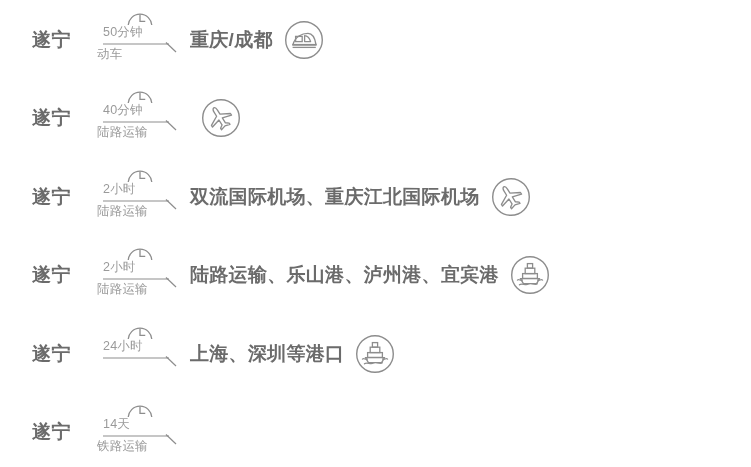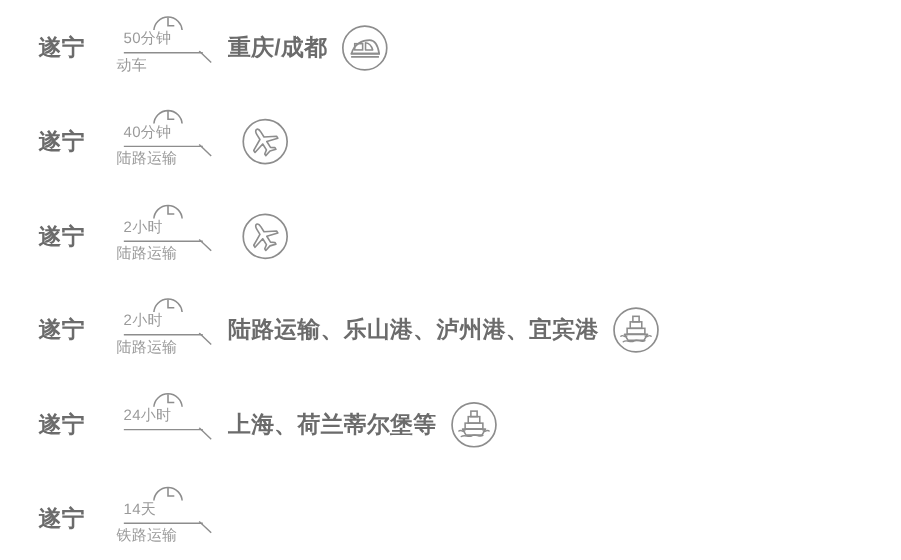--- a/index.html
+++ b/index.html
@@ -202,20 +202,21 @@
         <div class="duration">2小时</div>
         <div class="arrow-line">
           <svg width="74" height="12" viewBox="0 0 74 12">
             <line x1="0" y1="2" x2="66" y2="2" stroke="#8d8d8d" stroke-width="1.2"></line>
             <line x1="63" y1="0.5" x2="73" y2="10" stroke="#8d8d8d" stroke-width="1.2"></line>
           </svg>
         </div>
         <div class="mode">陆路运输</div>
       </div>
       <div class="dest-group">
+        <div class="destination">双流国际机场、重庆江北国际机场</div>
         <div class="mode-icon">
           <svg width="40" height="40" viewBox="0 0 40 40">
             <circle cx="20" cy="20" r="18.3" fill="none" stroke="#8d8d8d" stroke-width="1.4"></circle>
             <g transform="rotate(-32 20 20)">
               <path d="M19.2 7.6 C 20.4 7.6 21.2 9.2 21.2 11.4 L21.2 16.2 L30.4 21.2 L30.4 23.2 L21.2 20.6 L21.2 26.4 L24.2 28.6 L24.2 30.2 L19.2 28.8 L14.2 30.2 L14.2 28.6 L17.2 26.4 L17.2 20.6 L8 23.2 L8 21.2 L17.2 16.2 L17.2 11.4 C 17.2 9.2 18 7.6 19.2 7.6 Z" fill="none" stroke="#8d8d8d" stroke-width="1.35" stroke-linejoin="round"></path>
             </g>
           </svg>
         </div>
       </div>
     </div>
@@ -264,21 +265,21 @@
         </div>
         <div class="duration">24小时</div>
         <div class="arrow-line">
           <svg width="74" height="12" viewBox="0 0 74 12">
             <line x1="0" y1="2" x2="66" y2="2" stroke="#8d8d8d" stroke-width="1.2"></line>
             <line x1="63" y1="0.5" x2="73" y2="10" stroke="#8d8d8d" stroke-width="1.2"></line>
           </svg>
         </div>
       </div>
       <div class="dest-group">
-        <div class="destination">上海、荷兰蒂尔堡等</div>
+        <div class="destination">上海、深圳等港口</div>
         <div class="mode-icon">
           <svg width="40" height="40" viewBox="0 0 40 40">
             <circle cx="20" cy="20" r="18.3" fill="none" stroke="#8d8d8d" stroke-width="1.4"></circle>
             <rect x="17.4" y="8.6" width="5.2" height="4.6" fill="none" stroke="#8d8d8d" stroke-width="1.3"></rect>
             <rect x="15.2" y="13.2" width="9.6" height="5.4" fill="none" stroke="#8d8d8d" stroke-width="1.3"></rect>
             <rect x="12.6" y="18.6" width="14.8" height="4.8" fill="none" stroke="#8d8d8d" stroke-width="1.3"></rect>
             <path d="M10.4 23.6 L29.6 23.6 L26.6 28.6 L13.4 28.6 Z" fill="none" stroke="#8d8d8d" stroke-width="1.35" stroke-linejoin="round"></path>
             <path d="M7.4 25.2 C 9.2 23.4 10.6 26.6 12.4 25.0" fill="none" stroke="#8d8d8d" stroke-width="1.2" stroke-linecap="round"></path>
             <path d="M27.6 25.0 C 29.4 26.6 30.8 23.4 32.6 25.2" fill="none" stroke="#8d8d8d" stroke-width="1.2" stroke-linecap="round"></path>
             <path d="M9.4 29.8 C 12.4 27.4 15.4 31.2 18.4 29.0 C 21.4 27.0 24.4 30.8 27.4 28.8" fill="none" stroke="#8d8d8d" stroke-width="1.2" stroke-linecap="round"></path>

